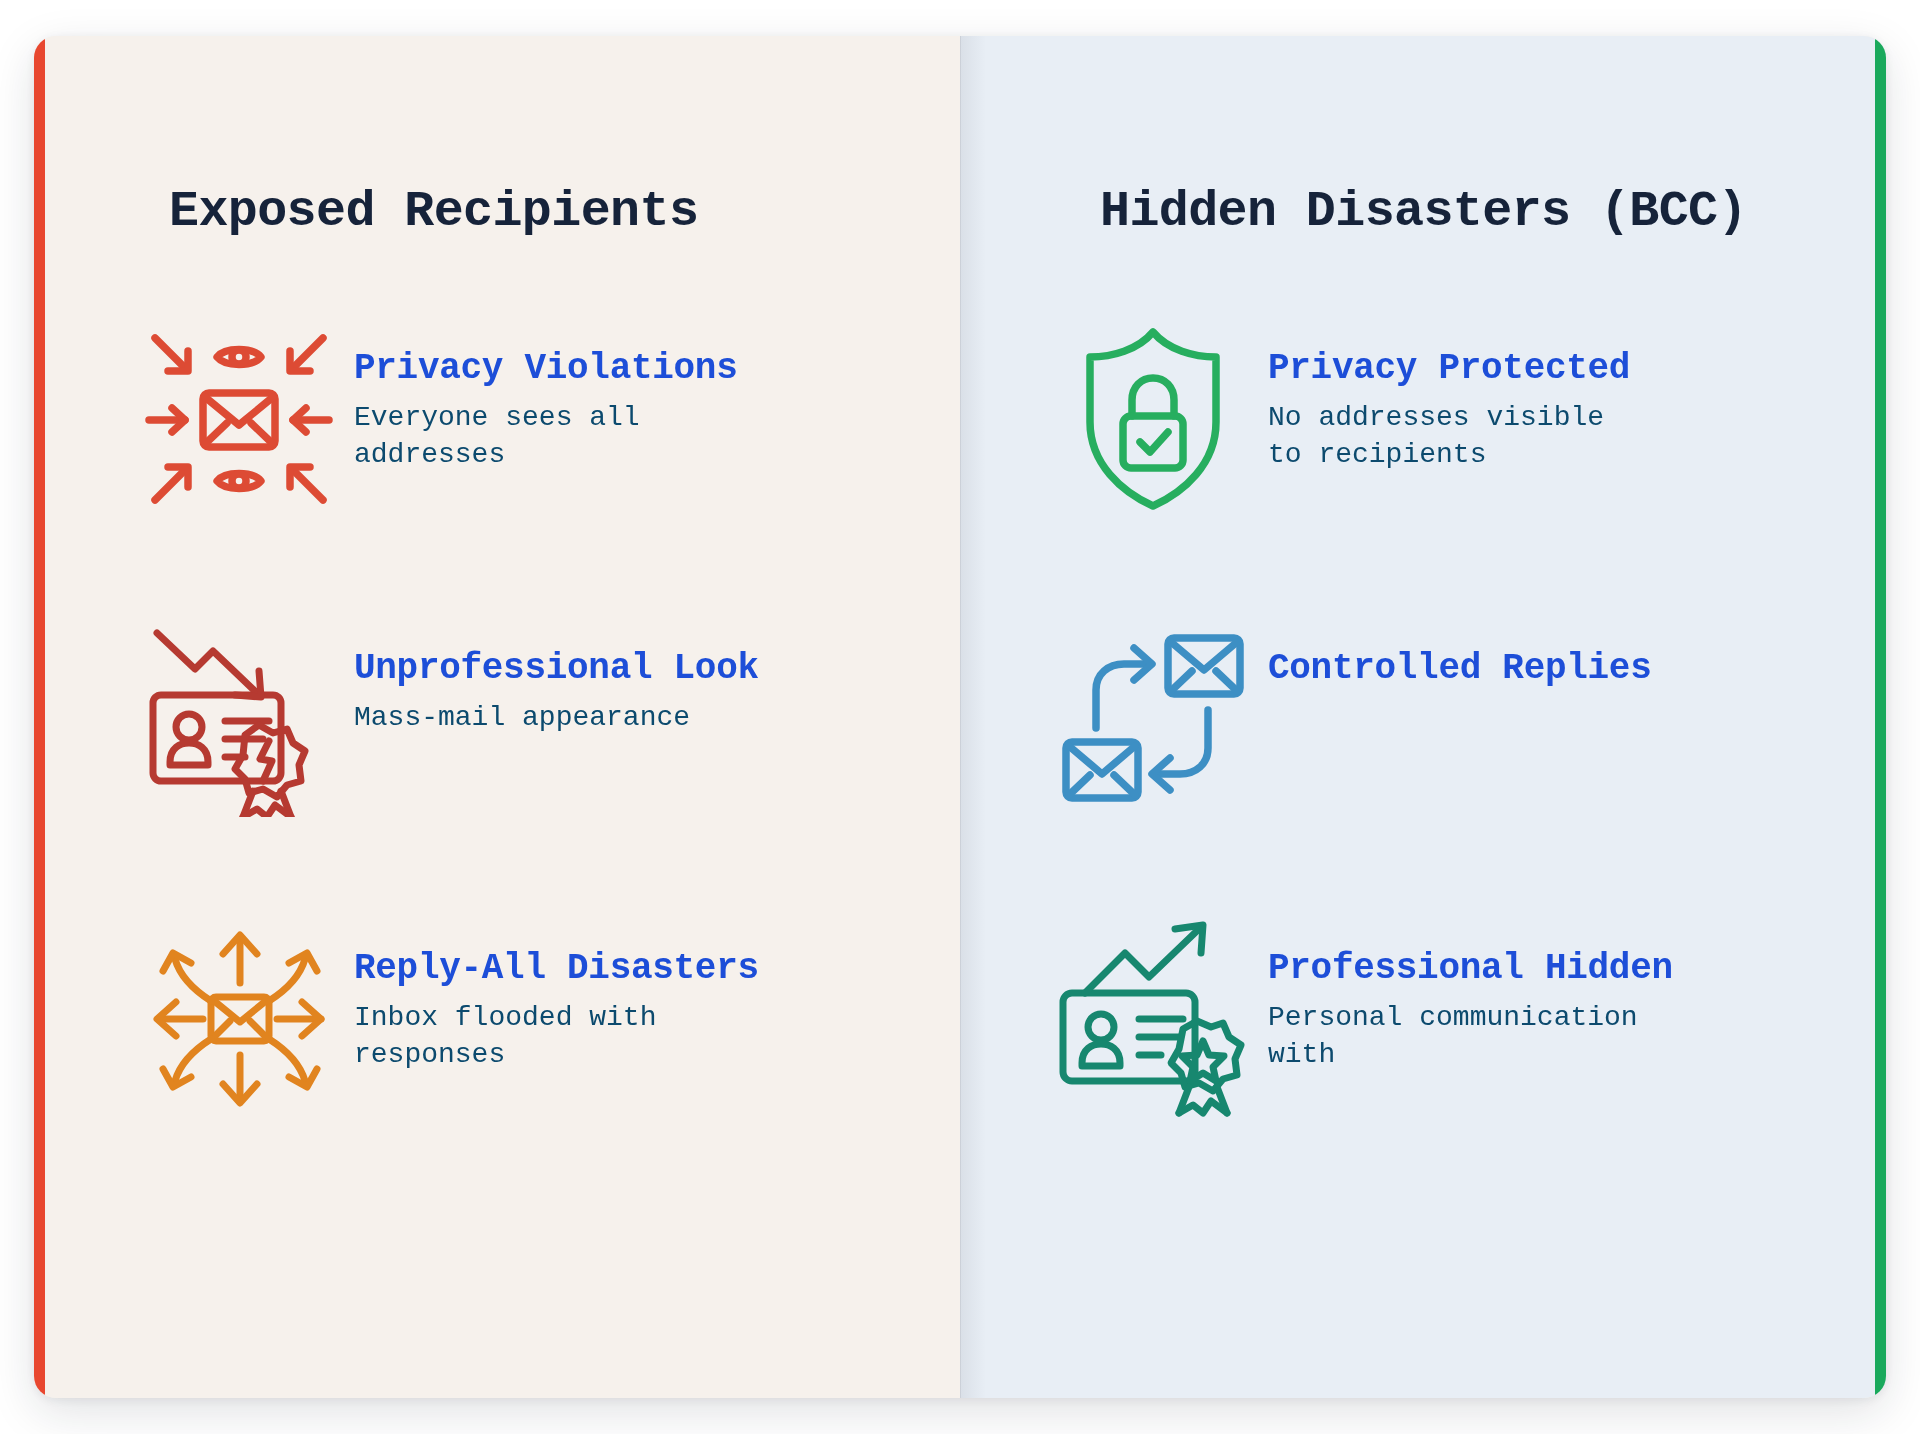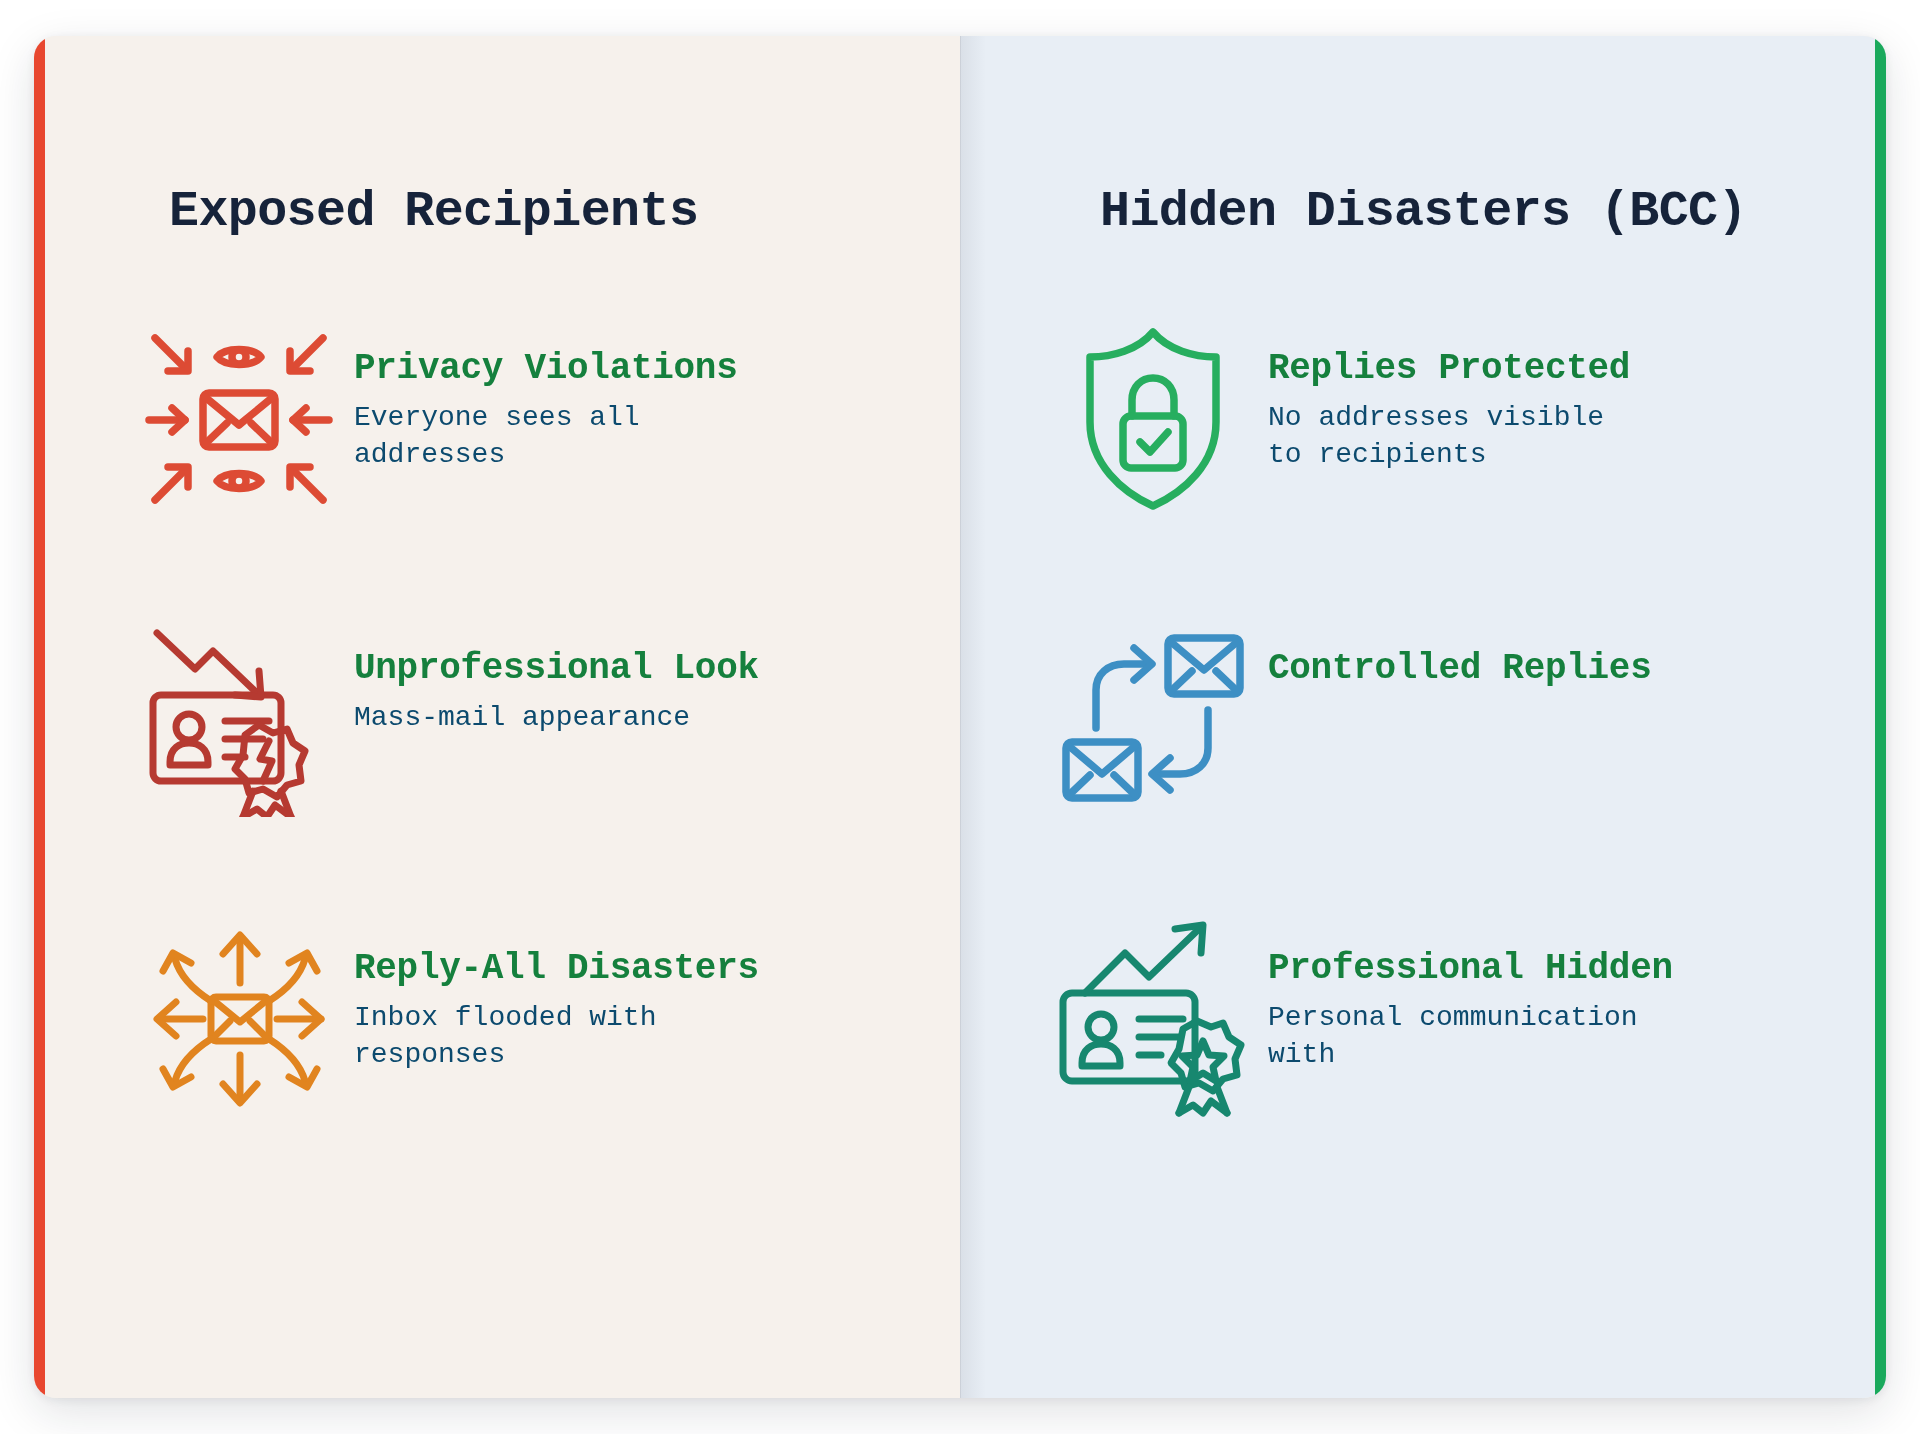--- a/index.html
+++ b/index.html
@@ -96,21 +96,21 @@
     display: flex;
     align-items: center;
     justify-content: center;
   }
   .icon-wrap svg { display: block; }
 
   .feature-text { padding-top: 26px; }
   .feature-title {
     font-size: 36px;
     font-weight: 600;
-    color: #15803d;
+    color: #1d4ed8;
     line-height: 1.22;
     letter-spacing: -0.3px;
     max-width: 420px;
   }
   .feature-desc {
     margin-top: 10px;
     font-size: 28px;
     color: #0c4a6e;
     line-height: 1.32;
     max-width: 380px;
@@ -251,21 +251,21 @@
           <div class="feature">
             <div class="icon-wrap">
               <svg width="150" height="190" viewBox="0 0 150 190" fill="none" stroke="#27ae5f" stroke-width="7.5" stroke-linecap="round" stroke-linejoin="round">
                 <path d="M75 8 C60 26 34 33 12 33 L12 98 C12 140 44 168 75 182 C106 168 138 140 138 98 L138 33 C116 33 90 26 75 8 Z"></path>
                 <path d="M54 92 L54 76 C54 63 63 54 75 54 C87 54 96 63 96 76 L96 92"></path>
                 <rect x="45" y="92" width="60" height="52" rx="8"></rect>
                 <path d="M62 118 L72 128 L90 108"></path>
               </svg>
             </div>
             <div class="feature-text">
-              <div class="feature-title">Replies Protected</div>
+              <div class="feature-title">Privacy Protected</div>
               <div class="feature-desc">No addresses visible to recipients</div>
             </div>
           </div>
 
           <div class="feature">
             <div class="icon-wrap">
               <svg width="190" height="190" viewBox="0 0 190 190" fill="none" stroke="#3d8fc4" stroke-width="7.5" stroke-linecap="round" stroke-linejoin="round">
 
                 <rect x="110" y="14" width="72" height="56" rx="6"></rect>
                 <path d="M113 18 L146 46 L179 18"></path>

